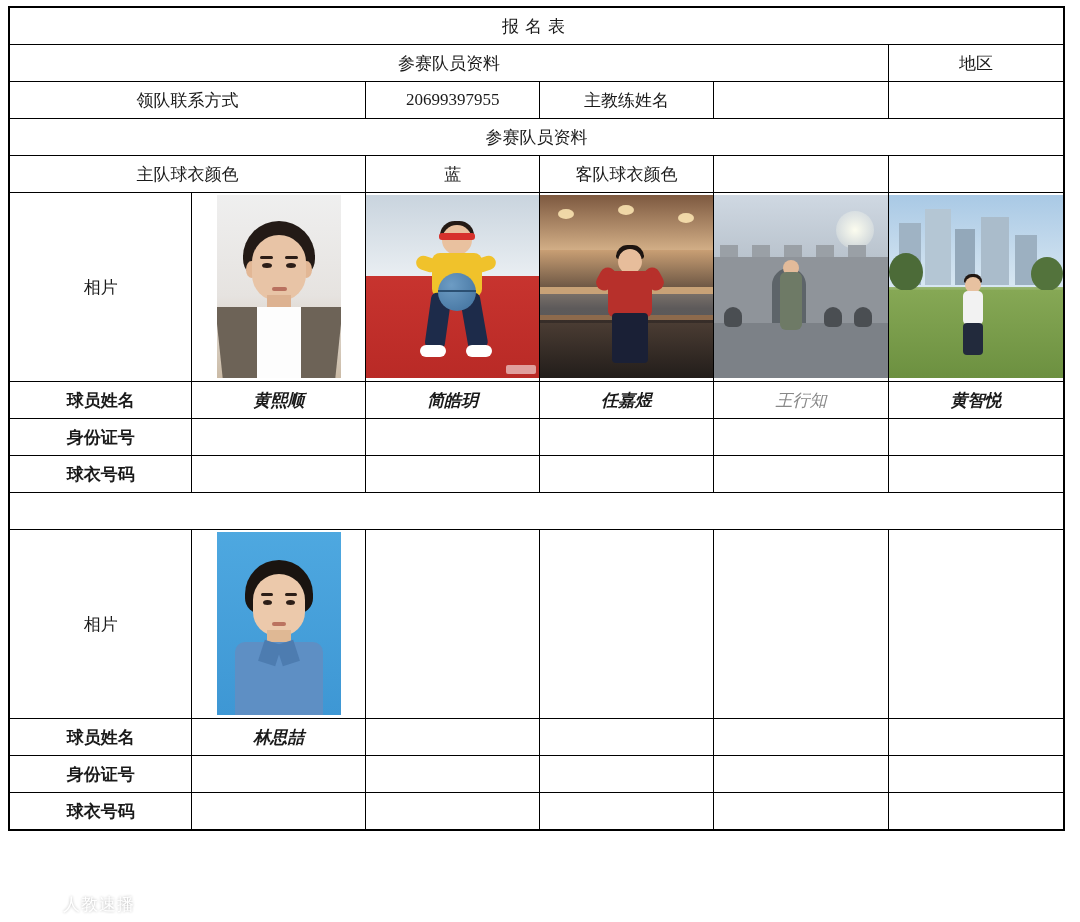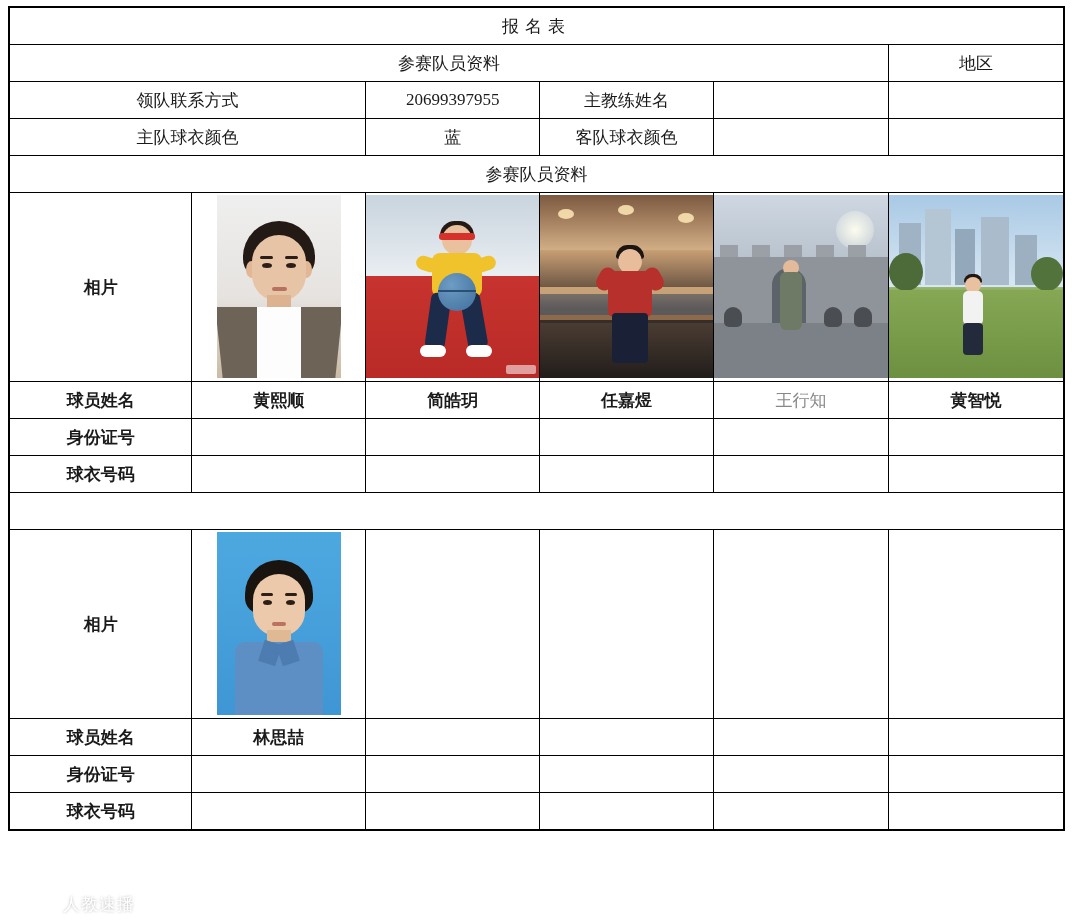--- a/index.html
+++ b/index.html
@@ -55,25 +55,26 @@
   }
   .value-cell {
     font-size: 17px;
   }
   .photo-row td {
     height: 188px;
     padding: 0;
   }
   .photo-label {
     font-size: 17px;
-    font-weight: 700;
+    font-weight: 400;
   }
   .name-cell {
     font-weight: 600;
     font-size: 17px;
+    font-style: italic;
   }
   .name-cell.faded {
     font-weight: 400;
     color: #888;
   }
   .rowlabel {
     font-weight: 600;
     font-size: 17px;
   }
   .spacer-row td {
@@ -297,29 +298,29 @@
 
       <tr>
         <td class="label-cell label-tight" colspan="2">领队联系方式</td>
         <td class="value-cell">20699397955</td>
         <td class="label-cell label-tight">主教练姓名</td>
         <td class="value-cell"></td>
         <td class="value-cell"></td>
       </tr>
 
       <tr>
+        <td class="section-cell" colspan="6">参赛队员资料</td>
+      </tr>
+
+      <tr>
         <td class="label-cell label-tight" colspan="2">主队球衣颜色</td>
         <td class="value-cell">蓝</td>
         <td class="label-cell label-tight">客队球衣颜色</td>
         <td class="value-cell"></td>
         <td class="value-cell"></td>
-      </tr>
-
-      <tr>
-        <td class="section-cell" colspan="6">参赛队员资料</td>
       </tr>
 
       <tr class="photo-row">
         <td class="photo-label">相片</td>
         <td>
           <div class="photo-frame">
             <div class="ph p1">
               <div class="hair"></div>
                 <div class="ear-l"></div>
                 <div class="ear-r"></div>

